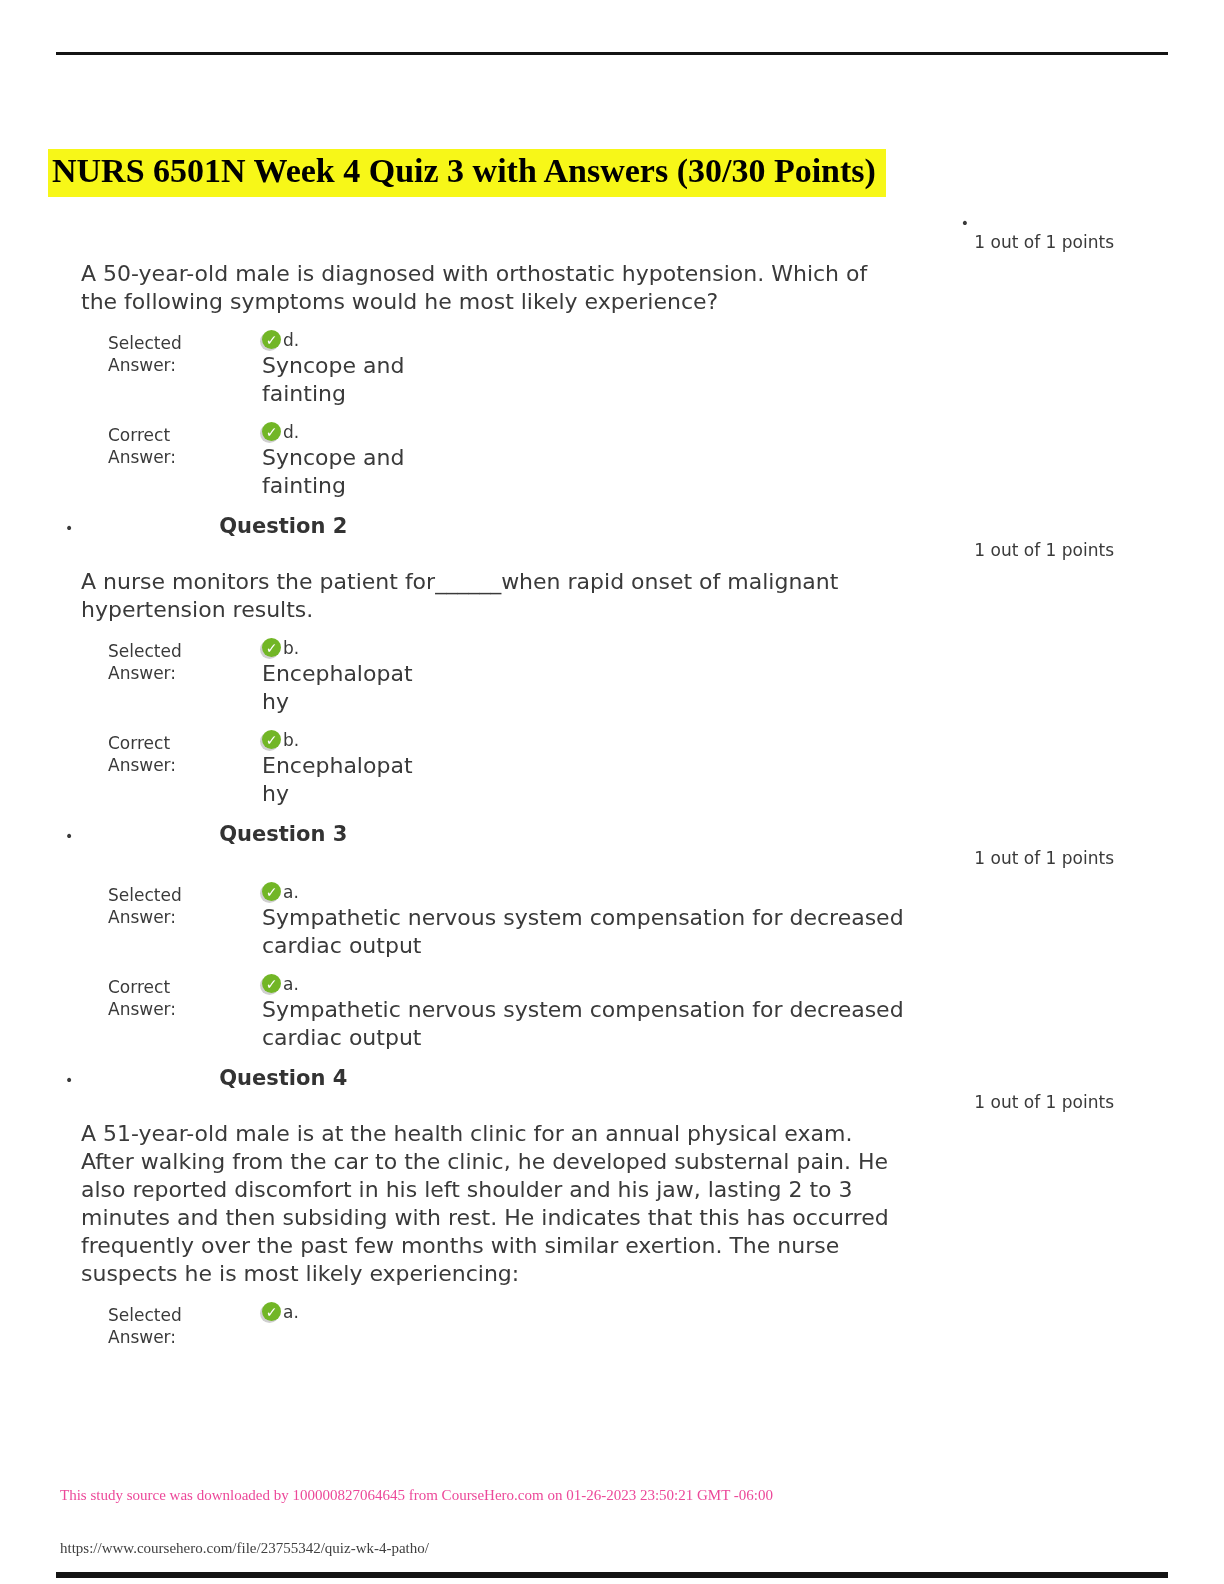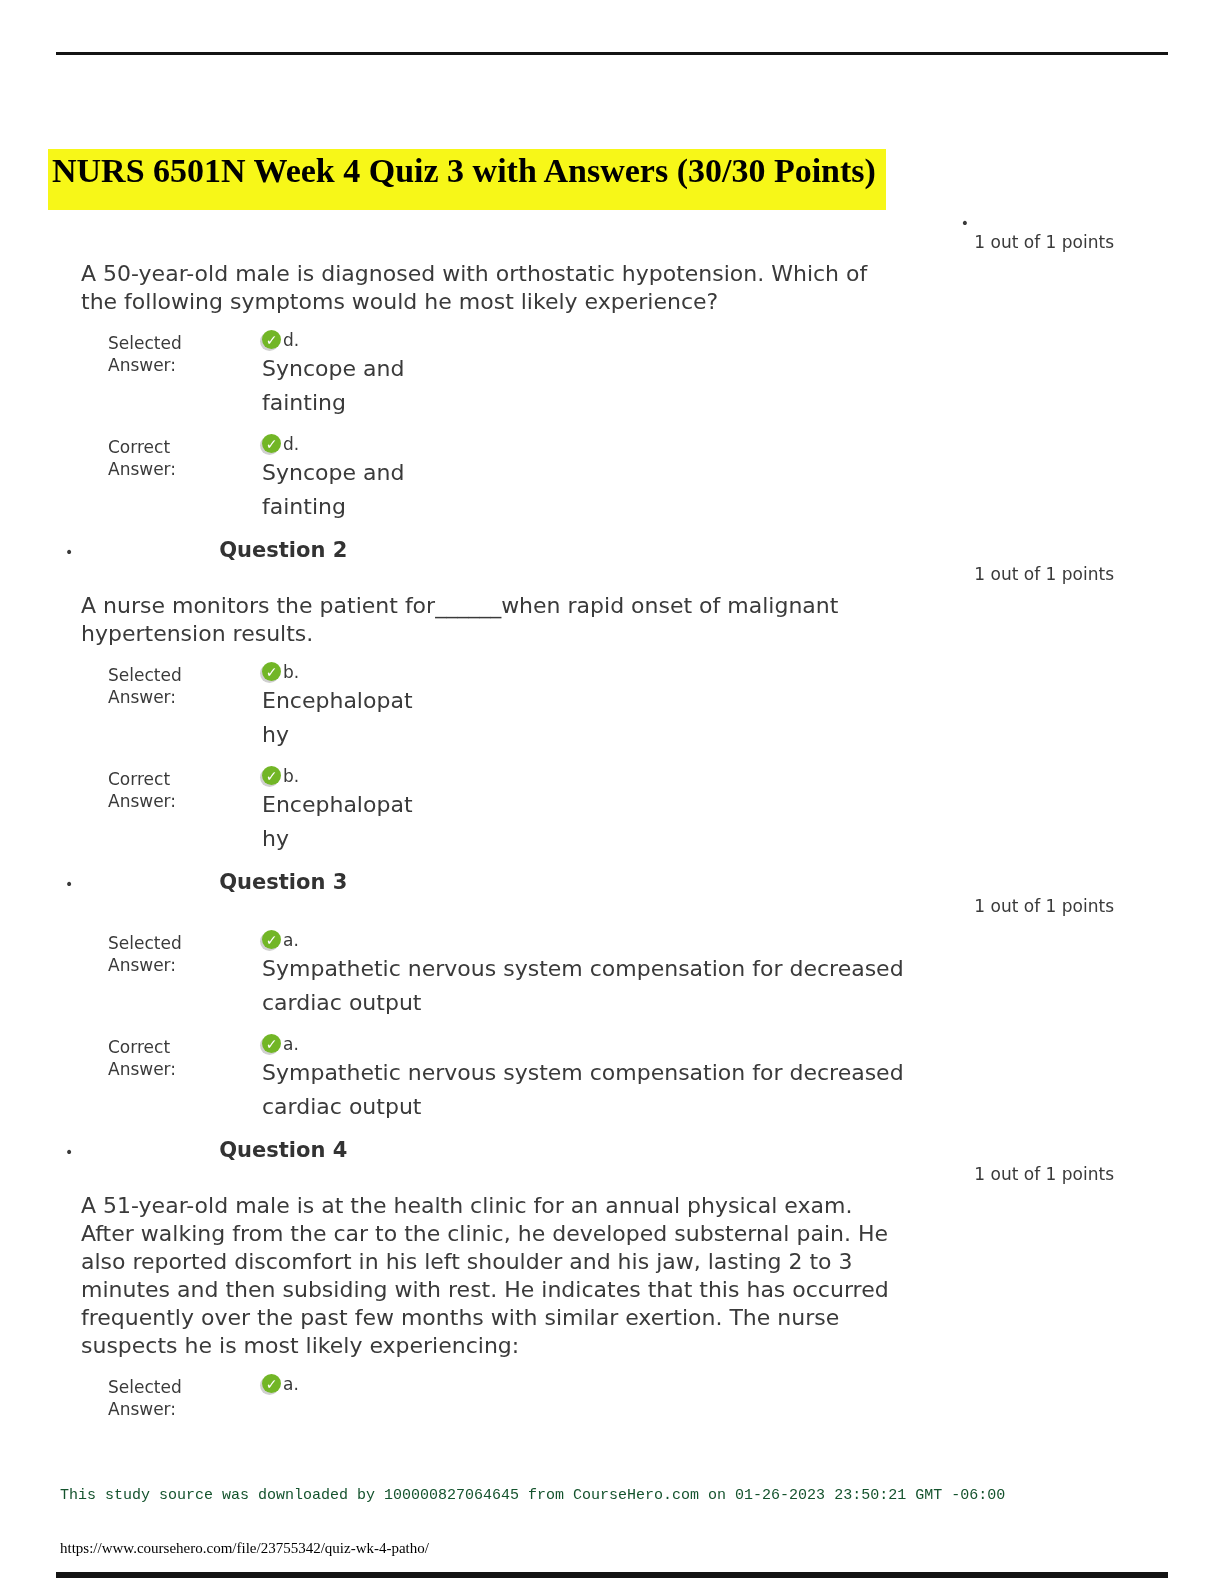--- a/index.html
+++ b/index.html
@@ -19,21 +19,21 @@
   .rule-bottom {
     position:absolute; top:1572px; left:56px;
     width:1112px; height:6px; background:#141414;
   }
   .title-wrap { padding:150px 0 0 48px; }
   .doc-title {
     display:inline;
     font-family:"Liberation Serif", serif;
     font-size:34px; color:#000000;
     background:#f7f718;
-    padding:3px 10px 21px 4px;
+    padding:3px 10px 8px 4px;
     line-height:1.25;
   }
   .points-col { text-align:right; padding-right:110px; margin-top:24px; }
   .points-bullet { font-size:14px; padding-right:145px; line-height:12px; color:#3a3a3a; }
   .points { font-size:17px; margin-top:3px; }
   .points-right { text-align:right; padding-right:110px; font-size:17px; margin-top:2px; }
   .q-text {
     margin:8px 0 0 81px;
     font-size:22px; line-height:28px;
     white-space:pre-line;
@@ -53,35 +53,35 @@
     display:inline-flex; flex:0 0 auto;
     width:19px; height:19px; border-radius:50%;
     background:#72b626; color:#ffffff;
     font-size:14px; font-weight:bold;
     align-items:center; justify-content:center;
     margin-right:2px;
     box-shadow:-2px 2px 0 rgba(150,150,150,0.45);
   }
   .answer-letter { font-size:17px; }
   .answer-text {
-    font-size:22px; line-height:34px;
+    font-size:22px; line-height:28px;
     white-space:pre-line; margin-top:2px;
     max-width:820px;
   }
   .footer-note {
     position:absolute; left:60px; top:1483px;
     width:1112px; padding-top:4px;
     background:#ffffff;
-    font-family:Liberation Mono, monospace;
-    font-size:15px; color:#14532d;
+    font-family:Liberation Serif, serif;
+    font-size:15px; color:#ec4899;
   }
   .footer-url {
     position:absolute; left:60px; top:1540px;
     font-family:"Liberation Serif", serif;
-    font-size:15px; color:#000000;
+    font-size:15px; color:#404040;
   }
 </style>
 </head>
 <body>
 
 <div class="page">
   <div class="rule-top"></div>
 
   <div class="title-wrap">
     <h1 class="doc-title">NURS 6501N Week 4 Quiz 3 with Answers (30/30 Points)</h1>

